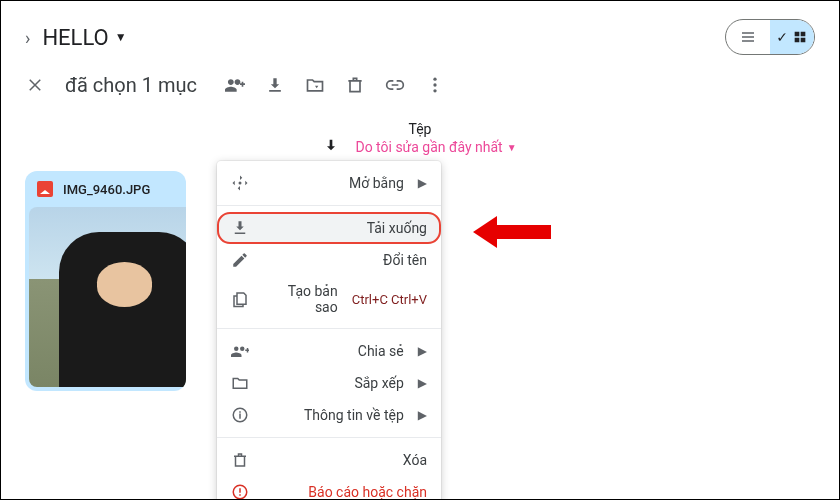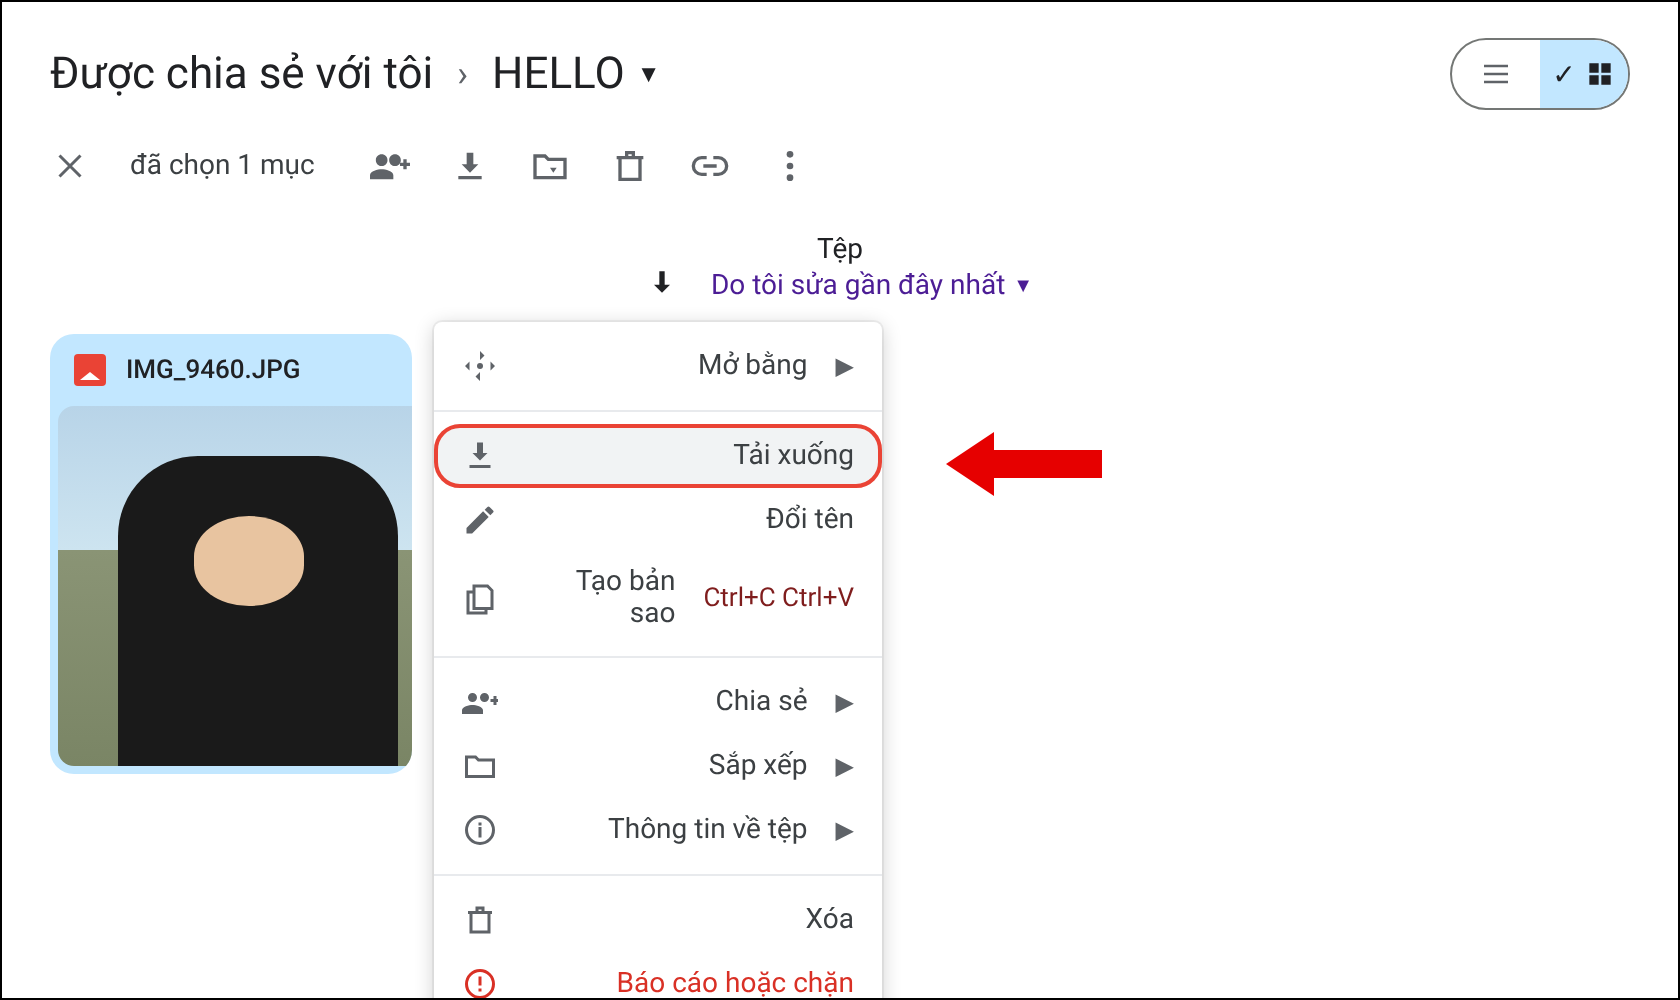--- a/index.html
+++ b/index.html
@@ -9,29 +9,29 @@
 .bc-text { font-size: 22px; color: #202124; }
 .bc-sep { color: #5f6368; font-size: 18px; }
 .bc-current { display: flex; align-items: center; gap: 6px; font-size: 22px; cursor: pointer; }
 .view-toggle { display: flex; border: 1px solid #747775; border-radius: 20px; overflow: hidden; }
 .view-btn { width: 44px; height: 34px; display: flex; align-items: center; justify-content: center; cursor: pointer; }
 .view-btn.active { background: #c2e7ff; }
 .view-btn.active::before { content: "✓"; font-size: 14px; margin-right: 4px; color: #202124; }
 .view-btn svg { width: 16px; height: 16px; }
 .toolbar { display: flex; align-items: center; padding: 8px 24px; gap: 20px; }
 .tb-close { cursor: pointer; }
-.tb-text { font-size: 14px; color: #3c4043; margin-right: 8px; }
+.tb-text { font-size: 20px; color: #3c4043; margin-right: 8px; }
 .tb-icon { width: 20px; height: 20px; color: #5f6368; cursor: pointer; display: flex; align-items: center; justify-content: center; }
 .controls { display: flex; align-items: center; padding: 16px 24px 10px 24px; flex-direction: column; }
 .section-label { font-size: 14px; color: #202124; flex: 1; }
 .sort-area { display: flex; align-items: center; gap: 16px; }
 .sort-arrow { cursor: pointer; }
-.sort-label { font-size: 14px; color: #4c1d95; display: flex; align-items: center; gap: 4px; cursor: pointer; }
+.sort-label { font-size: 14px; color: #ec4899; display: flex; align-items: center; gap: 4px; cursor: pointer; }
 .file-area { padding: 4px 24px; }
-.file-card { width: 181px; border-radius: 12px; background: #c2e7ff; overflow: hidden; }
+.file-card { width: 161px; border-radius: 12px; background: #c2e7ff; overflow: hidden; }
 .file-header { display: flex; align-items: center; gap: 10px; padding: 10px 12px; }
 .red-icon { width: 16px; height: 16px; background: #ea4335; border-radius: 2px; position: relative; }
 .red-icon::after { content:""; position:absolute; left:3px; top:9px; width:0; height:0; border-left:5px solid transparent; border-right:5px solid transparent; border-bottom:4px solid #fff; }
 .file-name { font-size: 13px; font-weight: 500; color: #202124; }
 .thumb { width: 192px; height: 180px; margin: 0 4px 4px 4px; border-radius: 8px; background: linear-gradient(to bottom, #b8d4e8 0%, #cde4f0 40%, #8a9475 40%, #7a8565 100%); position: relative; overflow: hidden; }
 .thumb::before { content:""; position:absolute; left:30px; top:25px; width:140px; height:155px; background:#1a1a1a; border-radius:40px 40px 0 0; }
 .thumb::after { content:""; position:absolute; left:68px; top:55px; width:55px; height:45px; background:#e8c4a0; border-radius:50%/45%; }
 .context-menu { position: absolute; left: 216px; top: 160px; width: 224px; background: #fff; border-radius: 4px; box-shadow: 0 2px 10px rgba(0,0,0,0.2), 0 0 0 1px rgba(0,0,0,0.05); padding: 6px 0; z-index: 10; text-align: right; }
 .menu-item { display: flex; align-items: center; padding: 7px 14px; gap: 14px; font-size: 14px; color: #3c4043; cursor: pointer; position: relative; }
 .menu-item.highlighted { background: #f1f3f4; outline: 2px solid #ea4335; outline-offset: -2px; border-radius: 13px; }
@@ -43,21 +43,20 @@
 .mi-arrow { color: #5f6368; font-size: 12px; }
 .menu-divider { height: 1px; background: #e8eaed; margin: 6px 0; }
 .red-arrow { position: absolute; left: 472px; top: 212px; z-index: 20; }
 .red-arrow svg { width: 78px; height: 38px; }
 </style>
 </head>
 <body>
 
 <div class="header">
   <div class="breadcrumb">
-    <span class="bc-text">Được chia sẻ với tôi</span>
     <span class="bc-sep">›</span>
     <div class="bc-current">
       <span>HELLO</span>
       <span style="font-size:12px">▼</span>
     </div>
   </div>
   <div class="view-toggle">
     <div class="view-btn">
       <svg viewBox="0 0 24 24">
           <path fill="#5f6368" d="M3 5h18v2H3zm0 6h18v2H3zm0 6h18v2H3z"></path>

